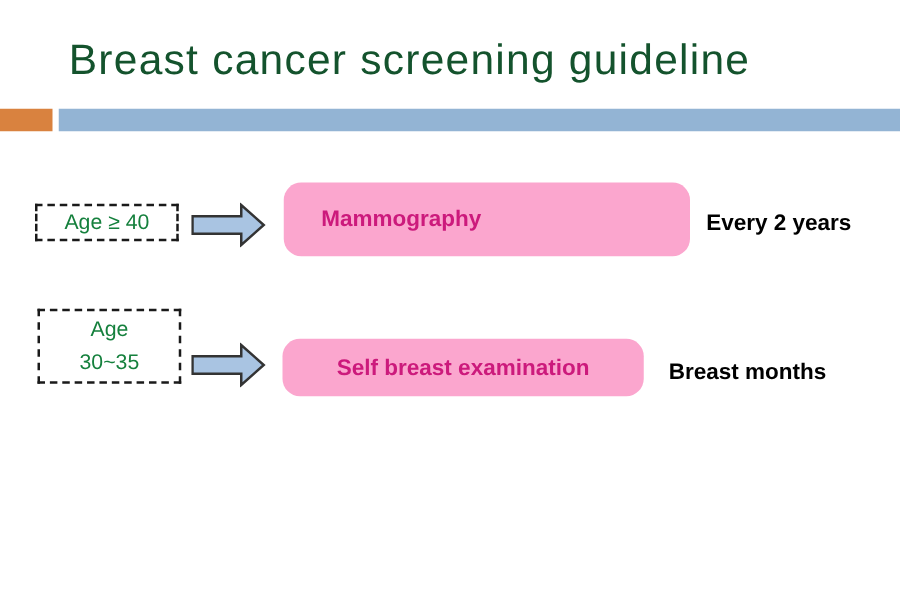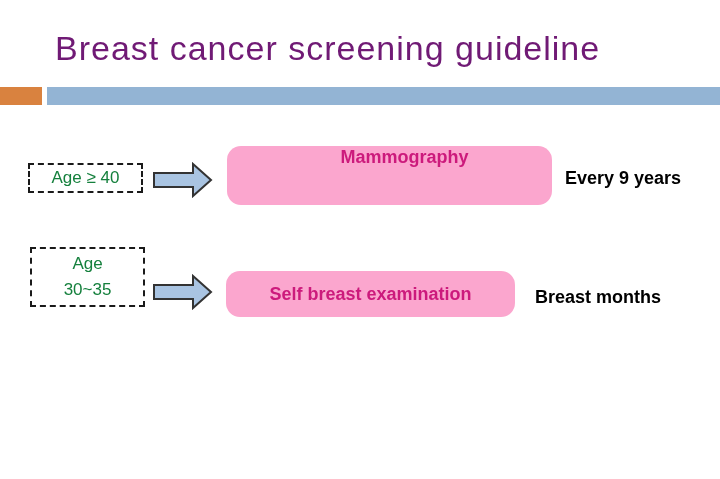--- a/index.html
+++ b/index.html
@@ -15,21 +15,21 @@
     background: #ffffff;
     overflow: hidden;
   }
   .title {
     position: absolute;
     left: 55px;
     top: 28px;
     font-size: 34px;
     line-height: 40px;
     letter-spacing: 1px;
-    color: #701a75;
+    color: #14532d;
     font-weight: 400;
     white-space: nowrap;
   }
   .bar {
     position: absolute;
     top: 87px;
     height: 18px;
   }
   .bar-orange {
     left: 0;
@@ -78,21 +78,21 @@
     stroke: #333333;
     stroke-width: 2;
     stroke-linejoin: miter;
   }
   .pink-box {
     position: absolute;
     background: #fba6ce;
     border-radius: 14px;
     box-sizing: border-box;
     display: flex;
-    flex-direction: row;
+    flex-direction: column;
     justify-content: center;
     font-weight: 700;
     font-size: 18px;
     line-height: 23px;
     color: #cc1a7c;
   }
   .pink-box-1 {
     left: 227px;
     top: 146px;
     width: 325px;
@@ -134,21 +134,21 @@
   </div>
 
   <svg class="arrow arrow-1" viewBox="0 0 60 36" aria-hidden="true">
     <polygon points="1,11 40,11 40,2 58,18 40,34 40,25 1,25"></polygon>
   </svg>
 
   <div class="pink-box pink-box-1">
     <span>Mammography</span>
   </div>
 
-  <div class="freq freq-1">Every 9 years</div>
+  <div class="freq freq-1">Every 2 years</div>
 
   <div class="dash-box dash-box-2">
     <span>Age</span>
     <span>30~35</span>
   </div>
 
   <svg class="arrow arrow-2" viewBox="0 0 60 36" aria-hidden="true">
     <polygon points="1,11 40,11 40,2 58,18 40,34 40,25 1,25"></polygon>
   </svg>
 

